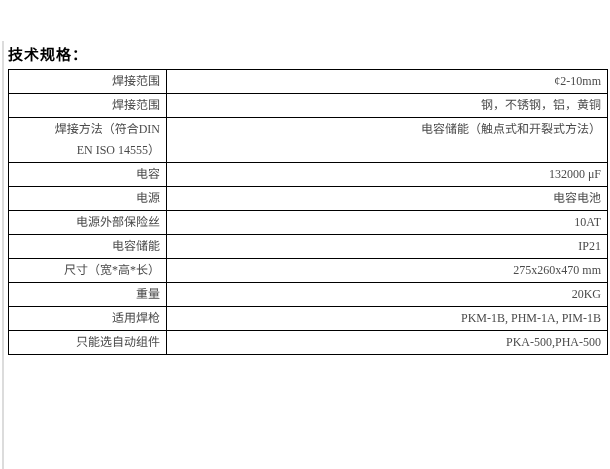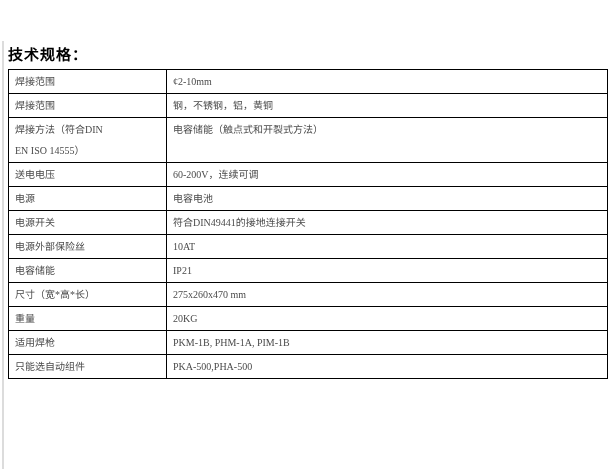--- a/index.html
+++ b/index.html
@@ -36,27 +36,28 @@
     letter-spacing: 1px;
   }
   table.spec-table {
     border-collapse: collapse;
     margin-left: 8px;
     width: 597px;
     table-layout: fixed;
   }
   table.spec-table td {
     border: 1px solid #000000;
-    font-size: 10px;
+    font-size: 12px;
     line-height: 21px;
     padding: 1px 6px;
     color: #4a4a4a;
     vertical-align: top;
     white-space: pre-line;
     overflow: hidden;
+    text-align: right;
   }
   td.label { width: 145px; }
   td.value { width: 428px; }
 </style>
 </head>
 <body>
 
 <div class="page">
   <div class="left-rule"></div>
   <h2 class="title">技术规格：</h2>
@@ -69,30 +70,26 @@
       <tr>
         <td class="label">焊接范围</td>
         <td class="value">钢，不锈钢，铝，黄铜</td>
       </tr>
       <tr>
         <td class="label">焊接方法（符合DIN
 EN ISO 14555）</td>
         <td class="value">电容储能（触点式和开裂式方法）</td>
       </tr>
       <tr>
-        <td class="label">送电电压</td>
-        <td class="value">60-200V，连续可调</td>
+        <td class="label">电容</td>
+        <td class="value">132000 μF</td>
       </tr>
       <tr>
         <td class="label">电源</td>
         <td class="value">电容电池</td>
-      </tr>
-      <tr>
-        <td class="label">电源开关</td>
-        <td class="value">符合DIN49441的接地连接开关</td>
       </tr>
       <tr>
         <td class="label">电源外部保险丝</td>
         <td class="value">10AT</td>
       </tr>
       <tr>
         <td class="label">电容储能</td>
         <td class="value">IP21</td>
       </tr>
       <tr>

